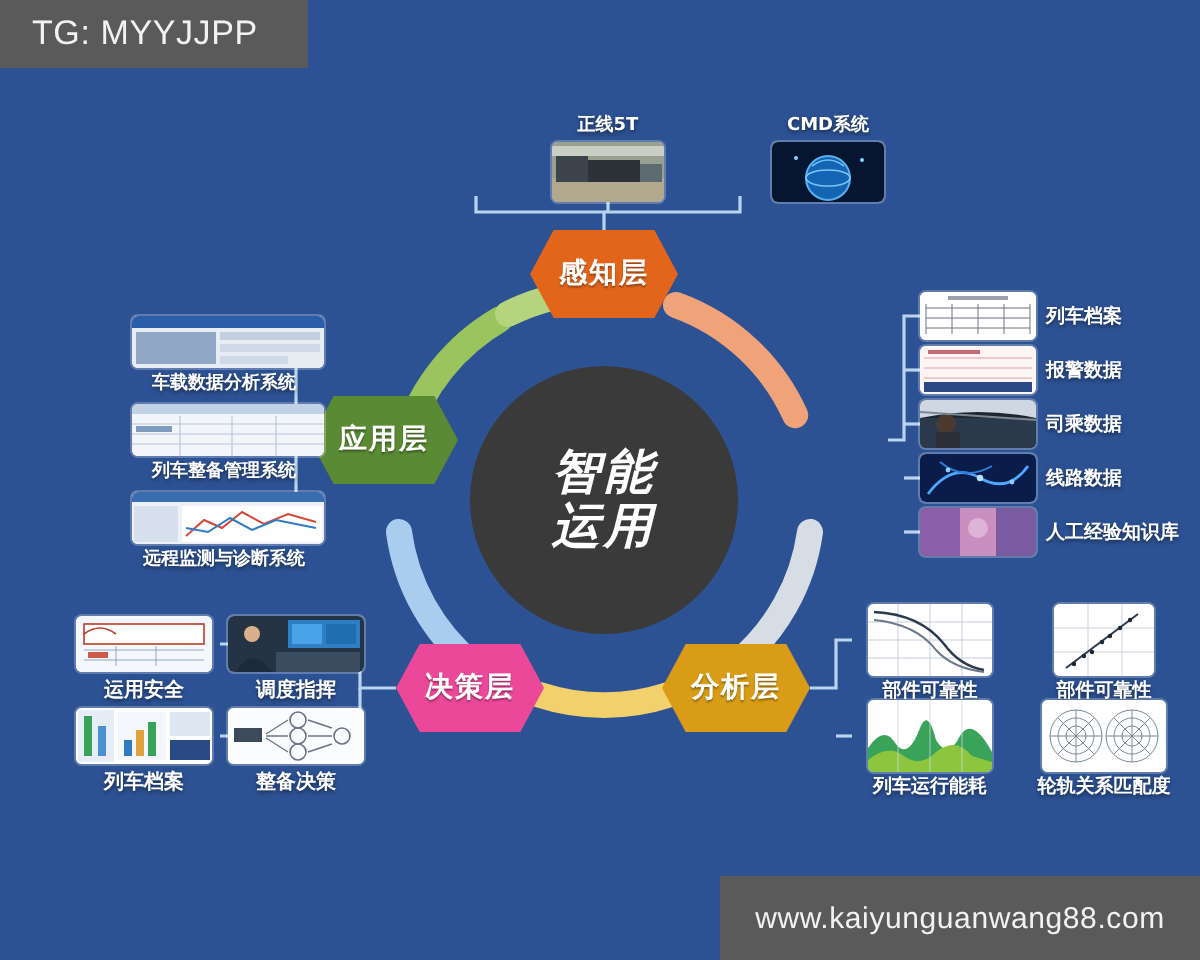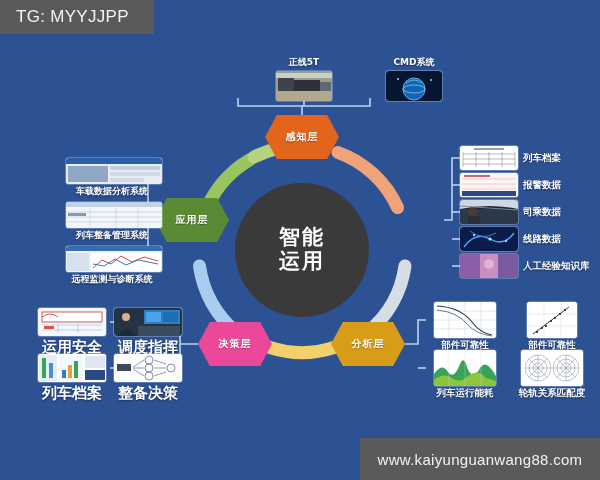--- a/index.html
+++ b/index.html
@@ -19,28 +19,28 @@
 
   
   .ring-wrap{position:absolute;left:178px;top:126px;width:248px;height:248px;}
   .ring-svg{position:absolute;left:0;top:0;}
   .core{
     position:absolute;left:50%;top:50%;transform:translate(-50%,-50%);
     width:134px;height:134px;border-radius:50%;background:#3a3a3a;
     display:flex;flex-direction:column;align-items:center;justify-content:center;
     color:#fff;line-height:1.12;
   }
-  .core span{font-size:21px;font-weight:700;letter-spacing:2px;}
+  .core span{font-size:24px;font-weight:700;letter-spacing:2px;font-style:italic;}
 
   
   .hex{
     position:absolute;width:74px;height:44px;
     clip-path:polygon(16% 0,84% 0,100% 50%,84% 100%,16% 100%,0 50%);
     display:flex;align-items:center;justify-content:center;
-    color:#fff;font-size:10px;font-weight:700;letter-spacing:1px;
+    color:#fff;font-size:14px;font-weight:700;letter-spacing:1px;
     text-shadow:0 1px 1px rgba(0,0,0,.35);
   }
   #hex-perception{left:265px;top:115px;background:#e2651b;}
   #hex-application{left:155px;top:198px;background:#5a8a34;}
   #hex-data{left:370px;top:198px;background:#9a9a9a;}
   #hex-decision{left:198px;top:322px;background:#ec4899;}
   #hex-analysis{left:331px;top:322px;background:#d89c16;}
 
   
   .thumb{background:#e9edf3;border-radius:3px;overflow:hidden;position:relative;
@@ -73,21 +73,21 @@
   #rg-0{top:0;}
   #rg-1{top:27px;}
   #rg-2{top:54px;}
   #rg-3{top:81px;}
   #rg-4{top:108px;}
 
   
   .bl-group{position:absolute;left:36px;top:308px;width:152px;height:90px;}
   .bl-item{position:absolute;width:68px;text-align:center;}
   .bl-item .thumb{width:68px;height:28px;}
-  .bl-item .lbl{font-size:15px;display:block;margin-top:2px;}
+  .bl-item .lbl{font-size:10px;display:block;margin-top:2px;}
   #bl-0{left:2px;top:0;}
   #bl-1{left:78px;top:0;}
   #bl-2{left:2px;top:46px;}
   #bl-3{left:78px;top:46px;}
 
   
   .br-group{position:absolute;left:426px;top:302px;width:168px;height:92px;}
   .br-item{position:absolute;text-align:center;}
   .br-item .thumb{height:36px;}
   .br-item .lbl{font-size:9.5px;display:block;margin-top:1px;}

